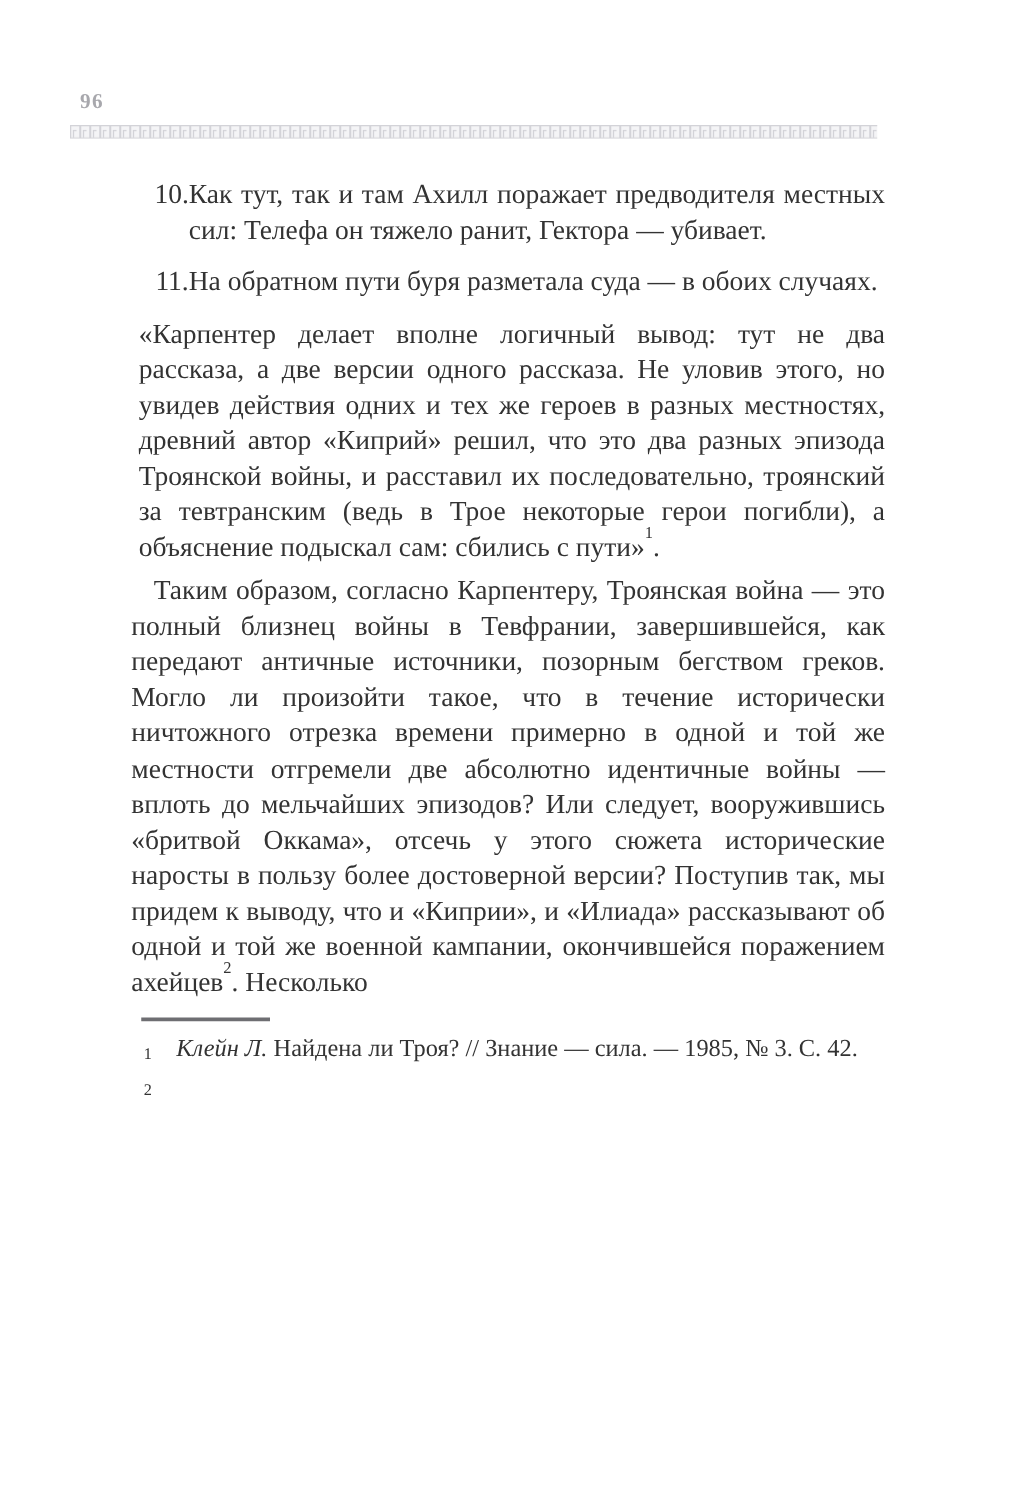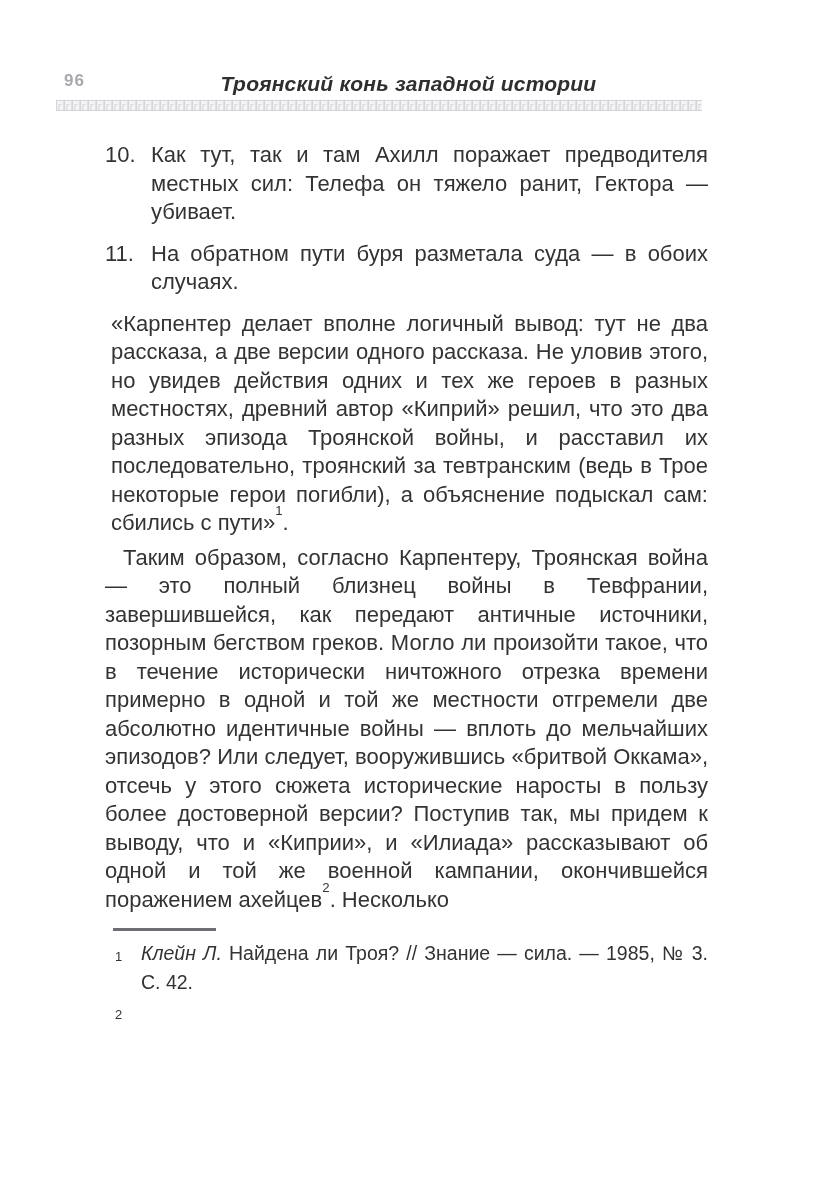--- a/index.html
+++ b/index.html
@@ -2,21 +2,21 @@
 <html lang="ru"><head>
 <meta charset="utf-8">
 <style>
   * { margin: 0; padding: 0; box-sizing: border-box; }
   html, body { background: #ffffff; }
   .page {
     position: relative;
     width: 817px;
     height: 1200px;
     background: #ffffff;
-    font-family: Liberation Sans, sans-serif;
+    font-family: Liberation Serif, serif;
     color: #333333;
     overflow: hidden;
   }
   
   .page-number {
     position: absolute;
     left: 64px;
     top: 71px;
     font-size: 17px;
     font-weight: bold;
@@ -53,21 +53,21 @@
     line-height: 28.5px;
     text-align: justify;
   }
   .list-item {
     display: flex;
     align-items: flex-start;
   }
   .list-item + .list-item { margin-top: 13px; }
   .li-num {
     flex: 0 0 46px;
-    text-align: left;
+    text-align: right;
   }
   .li-text { flex: 1 1 auto; text-align: justify; }
   .para-quote {
     margin-top: 13px;
     margin-left: 6px;
   }
   .para-body {
     margin-top: 6px;
     text-indent: 18px;
   }
@@ -103,21 +103,20 @@
     color: #333333;
   }
   .fn-author { font-style: italic; }
 </style>
 </head>
 <body>
 
 <div class="page">
 
   <div class="page-number">96</div>
-  <div class="running-title">Троянский конь западной истории</div>
 
   <div class="ornament">
     <svg width="646" height="11" xmlns="http://www.w3.org/2000/svg">
       <defs>
         <pattern id="gk" width="8" height="11" patternUnits="userSpaceOnUse">
           <rect x="0.5" y="0.5" width="7.4" height="10" fill="#f4f4f6" stroke="#d3d3d8" stroke-width="1"></rect>
           <path d="M2.8 10 V4.5 H5.2" fill="none" stroke="#d3d3d8" stroke-width="1"></path>
         </pattern>
       </defs>
       <rect width="646" height="11" fill="url(#gk)"></rect>

